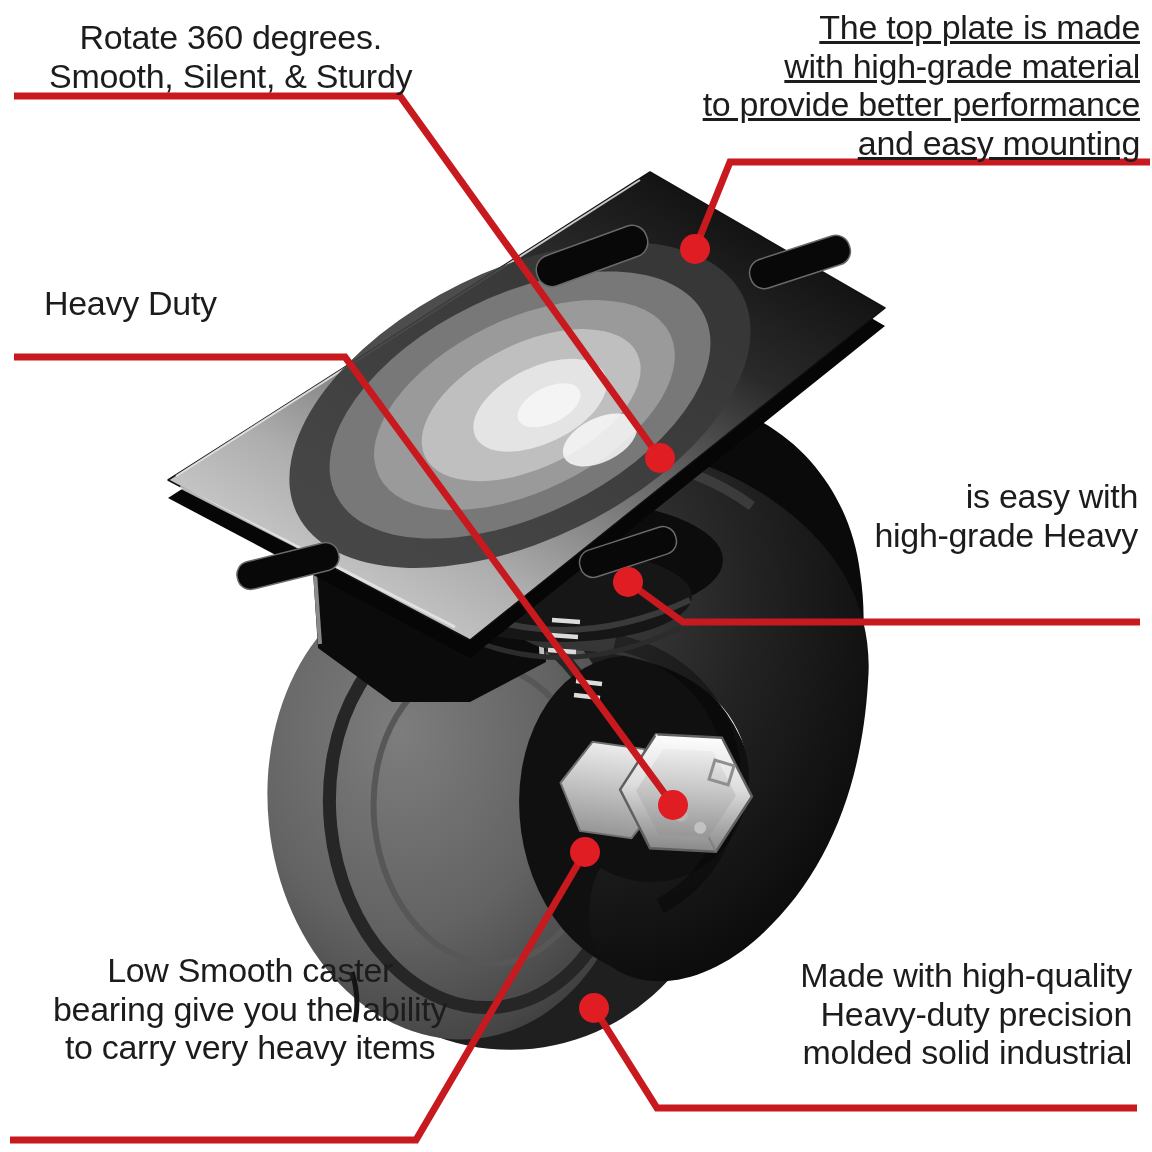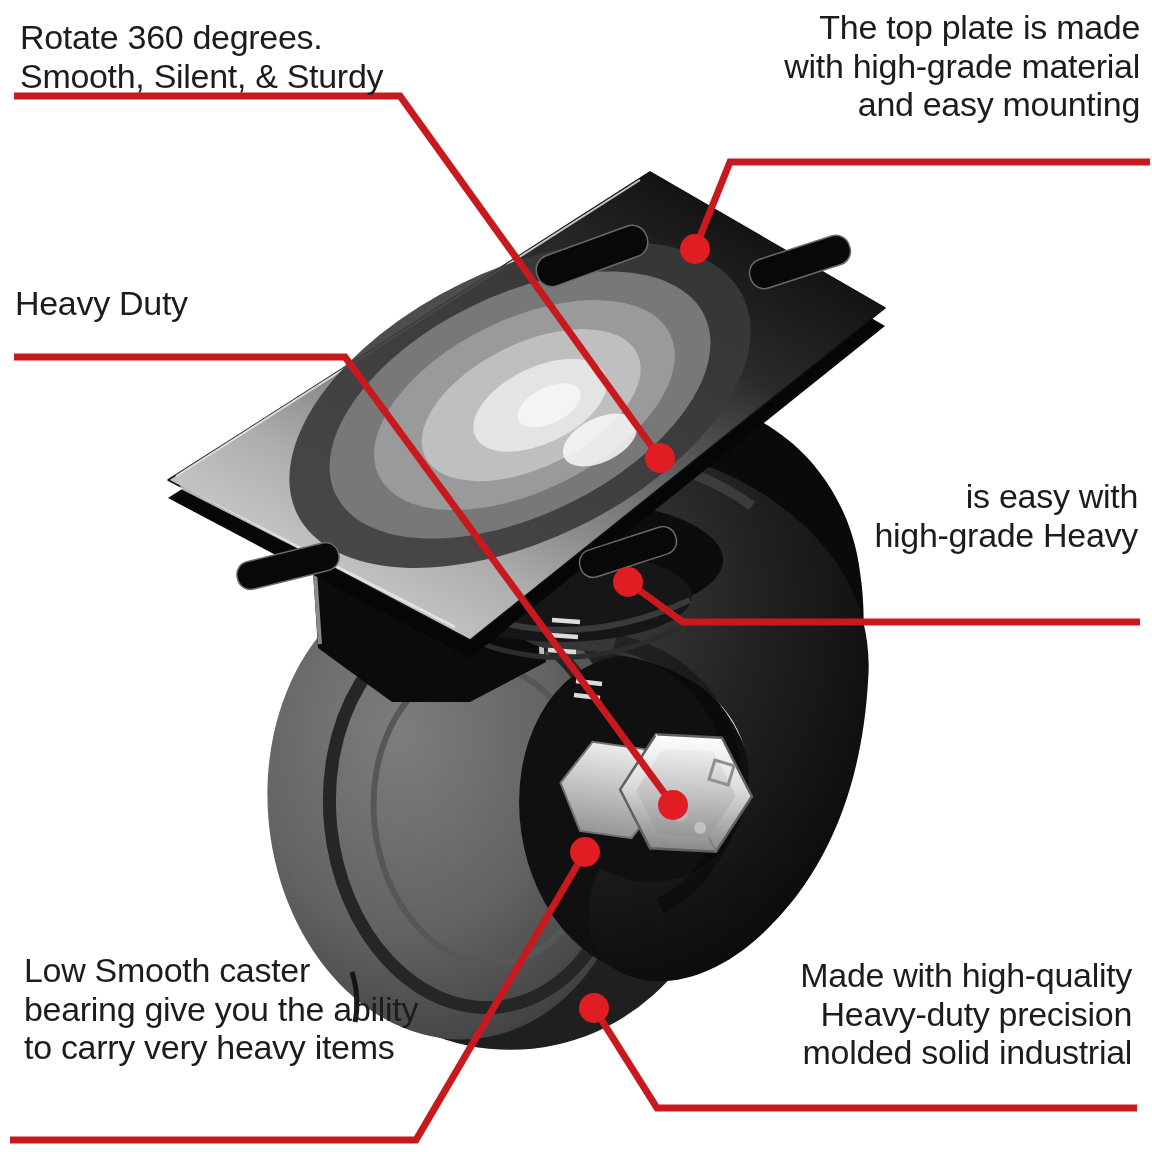--- a/index.html
+++ b/index.html
@@ -20,21 +20,21 @@
   .art{position:absolute;left:0;top:0;}
   .callout{
     position:absolute;
     color:var(--text-color);
     font-size:34px;
     line-height:38.5px;
     letter-spacing:-0.3px;
     white-space:nowrap;
   }
   .callout.right{text-align:right;}
-  .callout.left{text-align:left;}
+  .callout.left{text-align:center;margin-left:29px;}
   .leader{stroke:var(--line-red);stroke-width:7;fill:none;stroke-linejoin:miter;}
   .dot{fill:var(--dot-red);stroke:none;}
 </style>
 </head>
 <body>
 
 <div class="stage">
 
   <svg class="art" width="1152" height="1152" viewBox="0 0 1152 1152">
     <defs>
@@ -174,23 +174,24 @@
       <polyline class="leader" points="1137,1108 657,1108 594,1008"></polyline>
       <circle class="dot" cx="594" cy="1008" r="15"></circle>
     </g>
   </svg>
 
   <div class="callout left" style="left:20px;top:18px;">
     <div>Rotate 360 degrees.</div>
     <div>Smooth, Silent, &amp; Sturdy</div>
   </div>
 
-  <div class="callout right" style="right:12px;top:8px;">
+  <div class="callout right" style="right:12px;top:8px;text-decoration:underline;">
     <div>The top plate is made</div>
     <div>with high-grade material</div>
+    <div>to provide better performance</div>
     <div>and easy mounting</div>
   </div>
 
   <div class="callout left" style="left:15px;top:284px;">
     <div>Heavy Duty</div>
   </div>
 
   <div class="callout right" style="right:14px;top:477px;">
     <div>is easy with</div>
     <div>high-grade Heavy</div>

